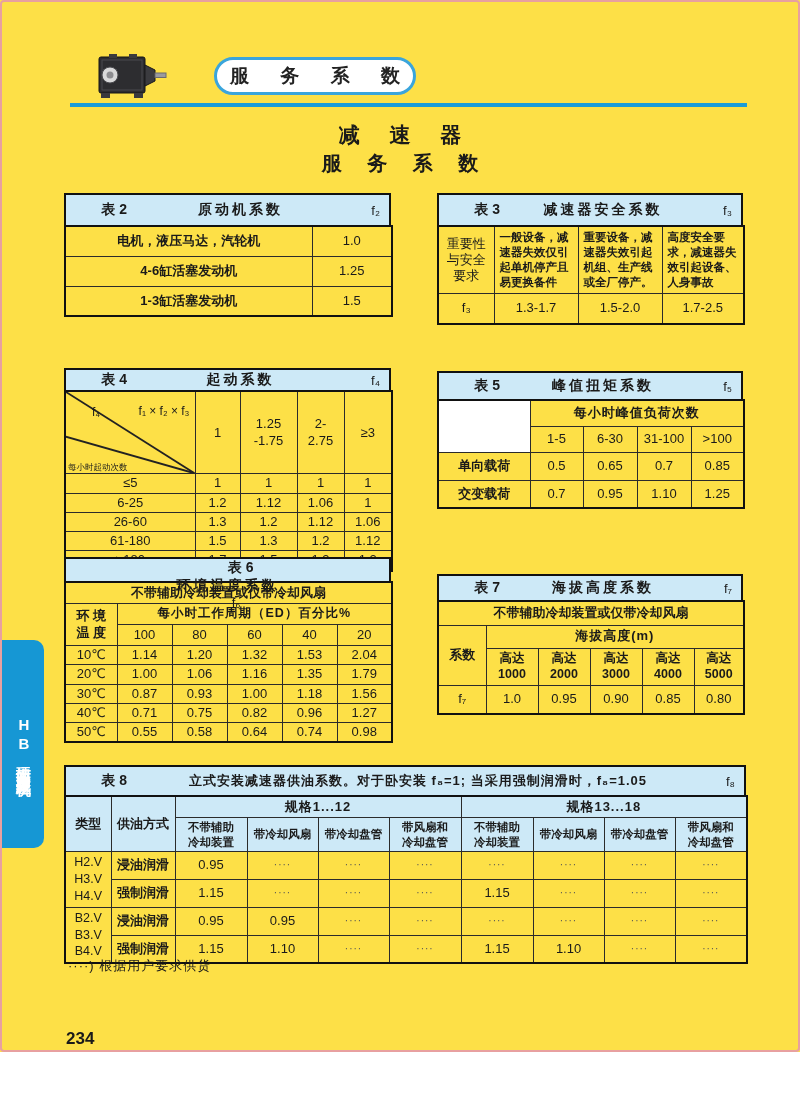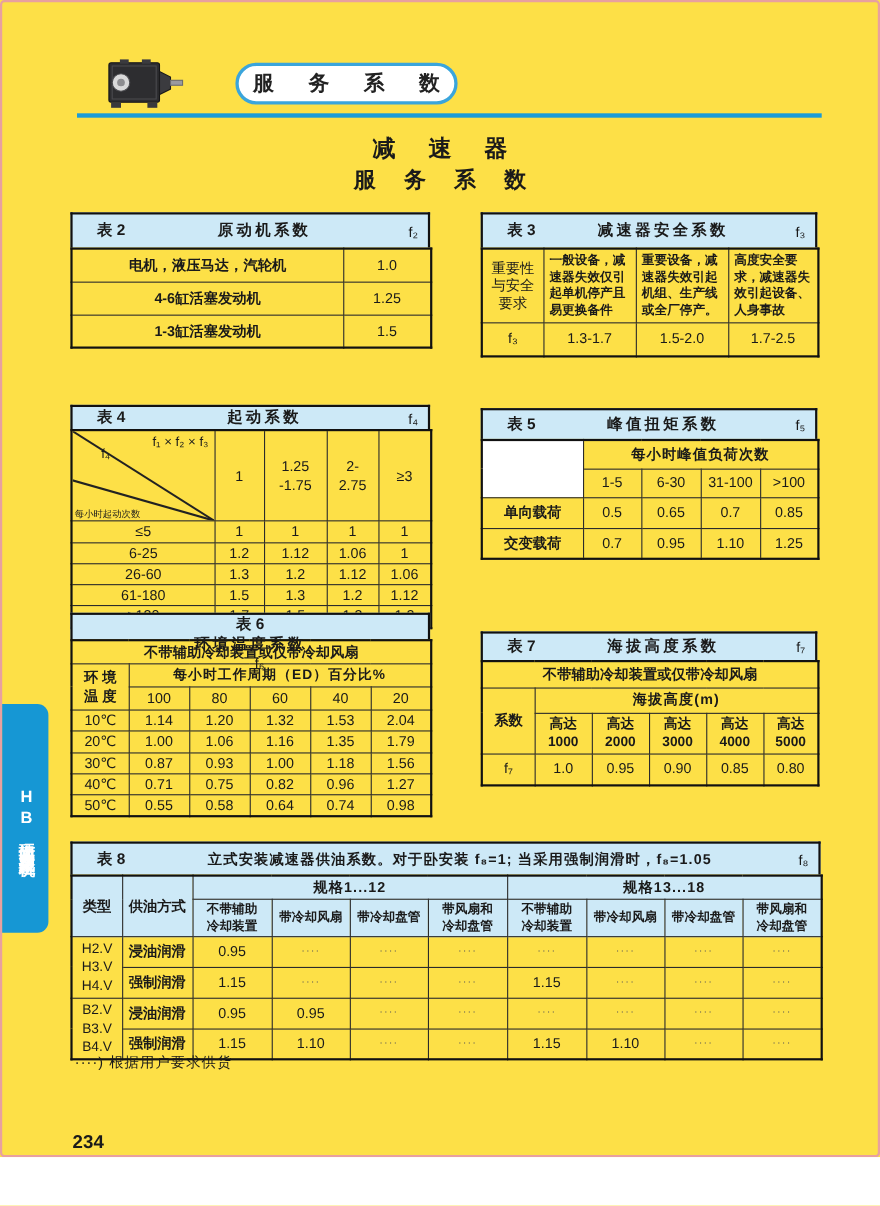--- a/index.html
+++ b/index.html
@@ -13,21 +13,21 @@
            border-radius:20px; background:#fff; display:flex; align-items:center; justify-content:center;
            font-size:19px; font-weight:600; letter-spacing:13px; text-indent:13px; color:#222; }
   .blue-rule { position:absolute; left:70px; top:103px; width:677px; height:4px; background:var(--accent-blue,#1b9cd8); }
   .title1 { position:absolute; left:0; top:121px; width:800px; text-align:center; font-size:21px; font-weight:600; letter-spacing:12px; text-indent:12px; }
   .title2 { position:absolute; left:0; top:150px; width:800px; text-align:center; font-size:20px; font-weight:600; letter-spacing:10px; text-indent:10px; }
 
   
   .tblock { position:absolute; }
   .tbar { display:flex; align-items:center; background:var(--table-header-fill,#cde9f7);
           border:2px solid #111; border-bottom:none; height:30px; padding:0 9px; font-weight:bold; font-size:14px; }
-  .tbar .tag { min-width:52px; text-align:center; }
+  .tbar .tag { min-width:52px; text-align:right; }
   .tbar .ttl { flex:1; text-align:center; letter-spacing:3px; }
   .tbar .fac { min-width:26px; text-align:right; font-weight:normal; font-size:13px; }
   table { width:100%; table-layout:fixed; border-collapse:collapse; border:2px solid #111; }
   td { border:1px solid #2b2b2b; text-align:center; vertical-align:middle; font-size:13px;
        padding:2px 3px; white-space:pre-line; line-height:1.25; }
   td.dots { font-size:10px; color:#555; letter-spacing:1px; }
   td.rowhead { font-size:13px; }
   td.rowhead-main { font-weight:bold; }
   td.span-head { font-weight:bold; letter-spacing:1px; }
   td.subtitle { font-weight:bold; }
@@ -48,21 +48,21 @@
   .t3 tbody tr:last-child td { height:31px; }
 
   
   .t4 { left:64px; top:368px; width:327px; }
   .t4 .tbar { height:22px;gap:36px; }
   .t4 thead td { height:40px; }
   .t4 tbody td { height:17px; padding:1px; }
   .corner { position:relative; padding:0; }
   .corner svg { position:absolute; inset:0; width:100%; height:100%; }
   .corner line { stroke:#222; stroke-width:1; }
-  .c-top { position:absolute; right:5px; top:2px; font-size:12px;margin-left:44px; }
+  .c-top { position:absolute; right:5px; top:12px; font-size:12px;margin-left:44px; }
   .c-mid { position:absolute; left:26px; top:13px; font-size:12px; }
   .c-bot { position:absolute; left:2px; bottom:1px; font-size:8.5px; }
 
   
   .t5 { left:437px; top:371px; width:306px; }
   .t5 .tbar { height:28px; }
   .t5 thead td { height:26px; }
   .t5 tbody td { height:28px; }
   .t5 td.rowhead { font-weight:bold; }
 

